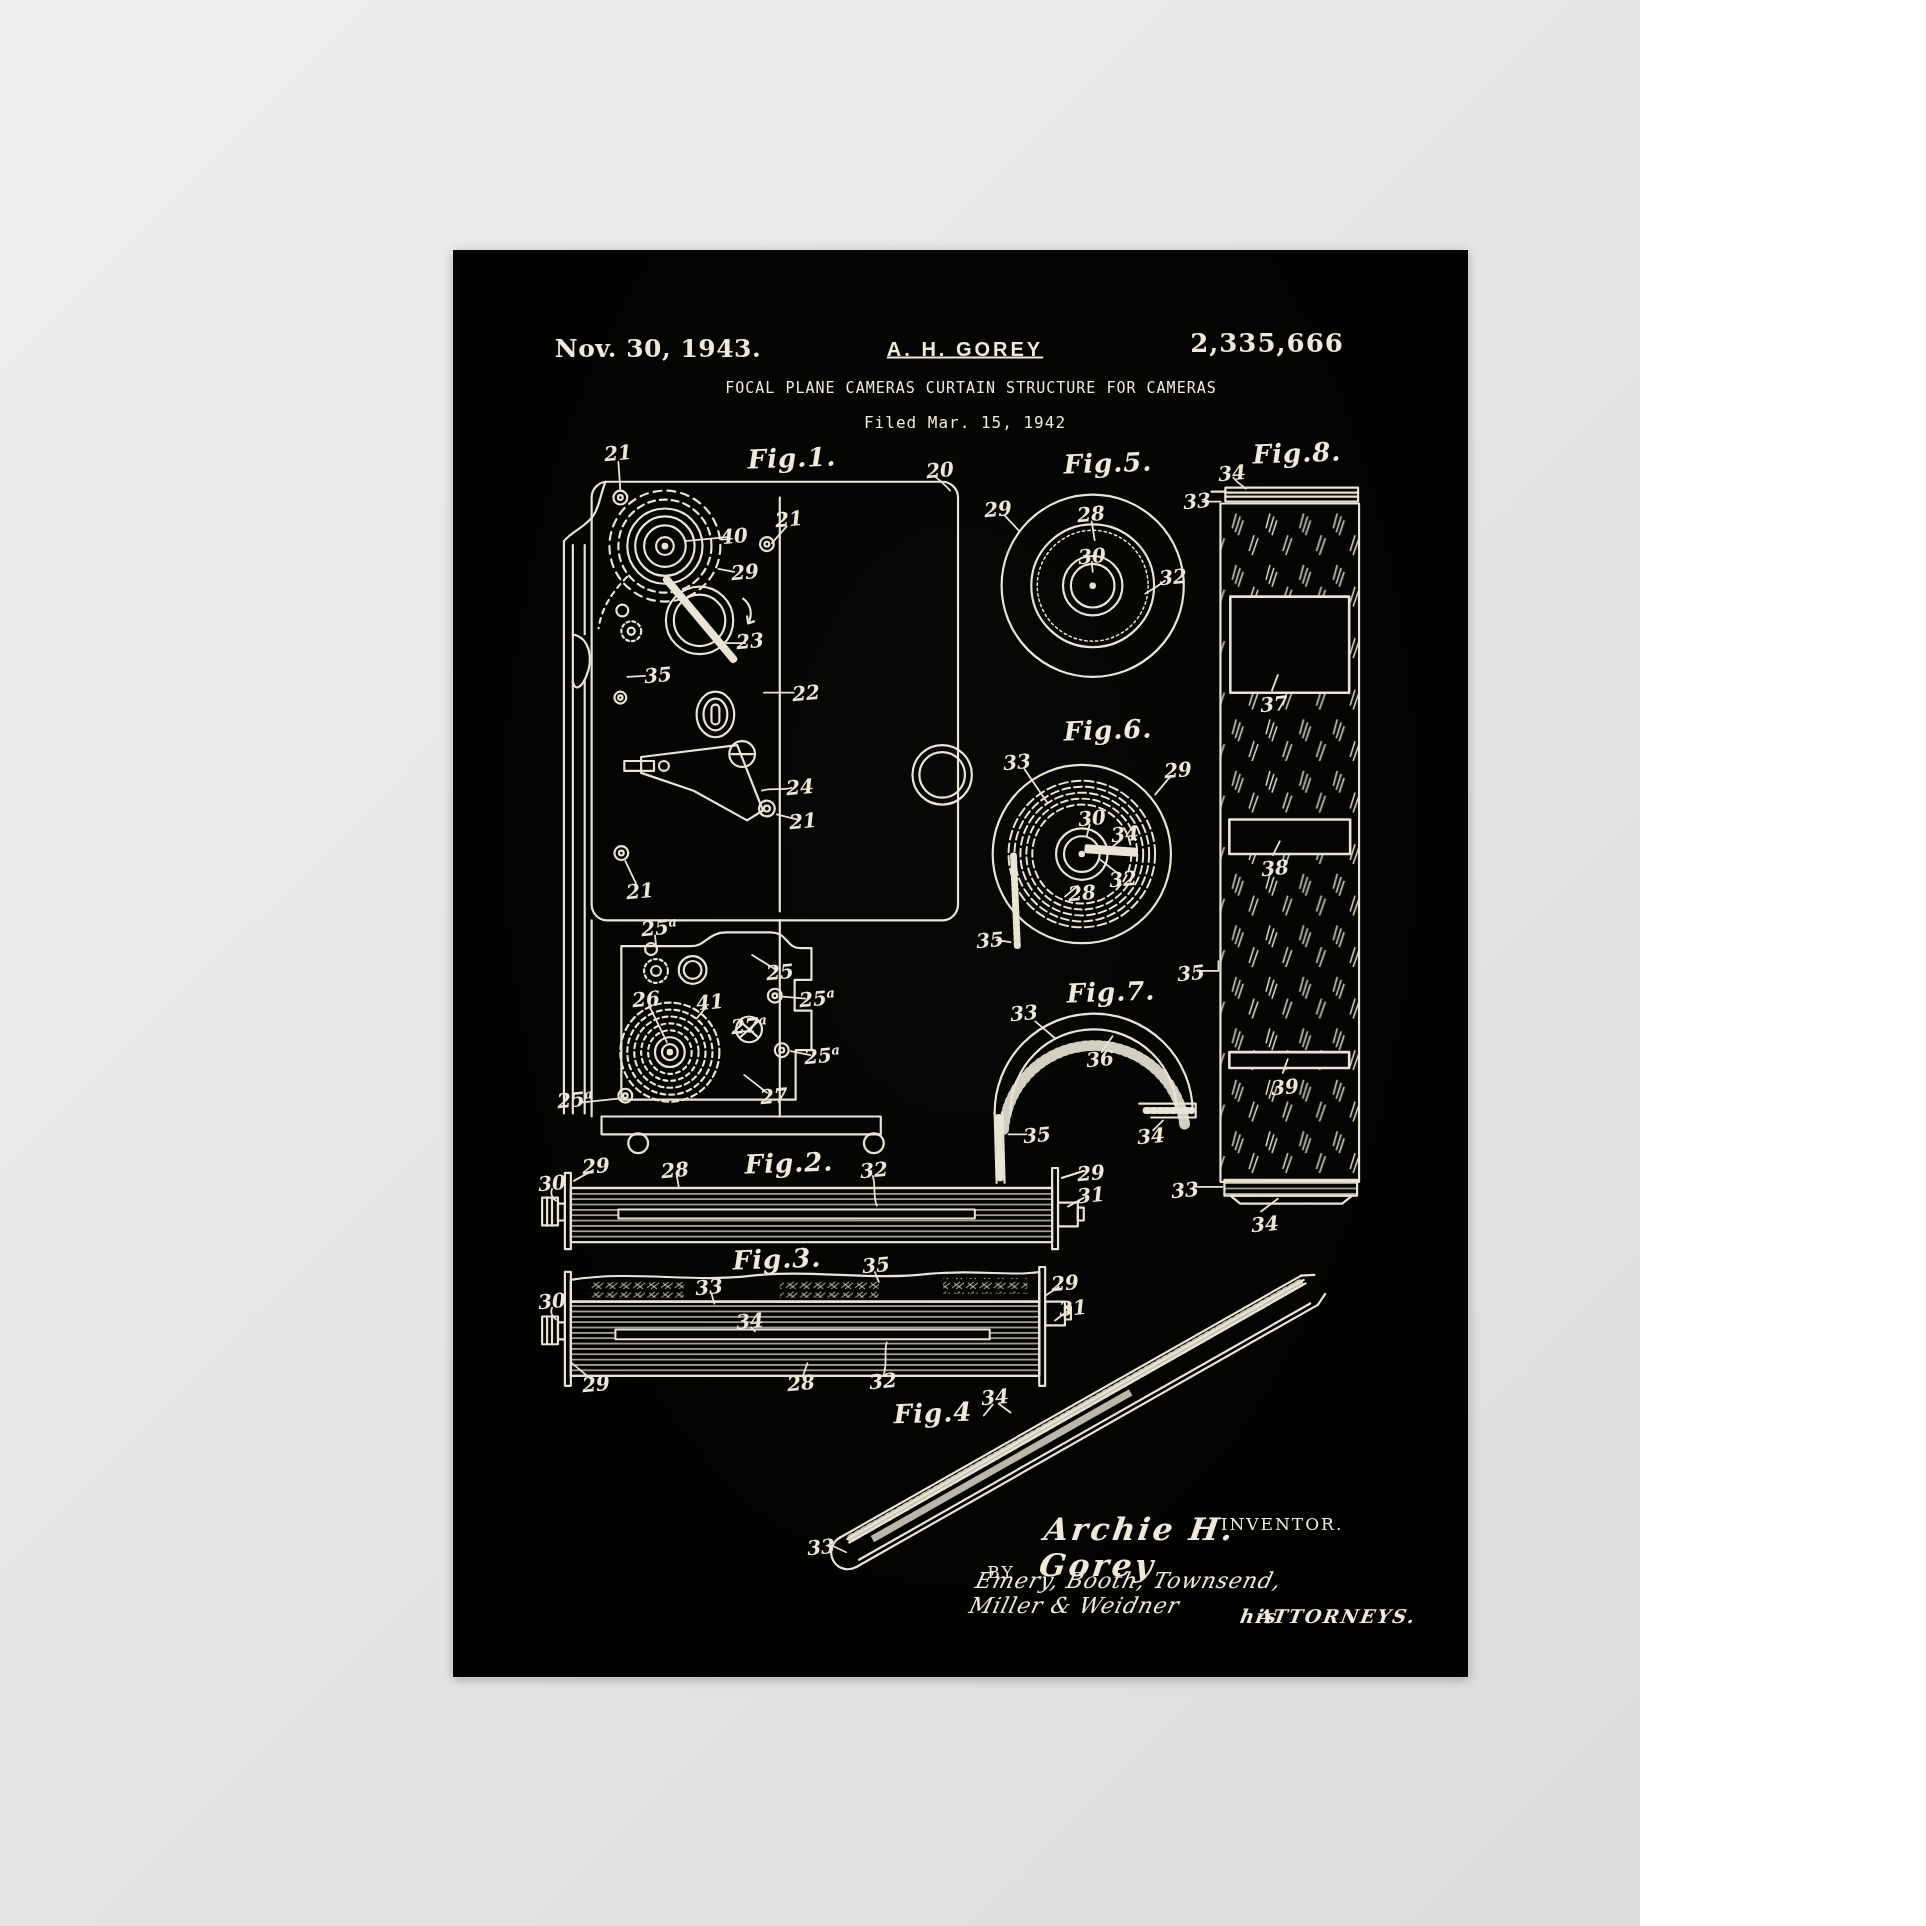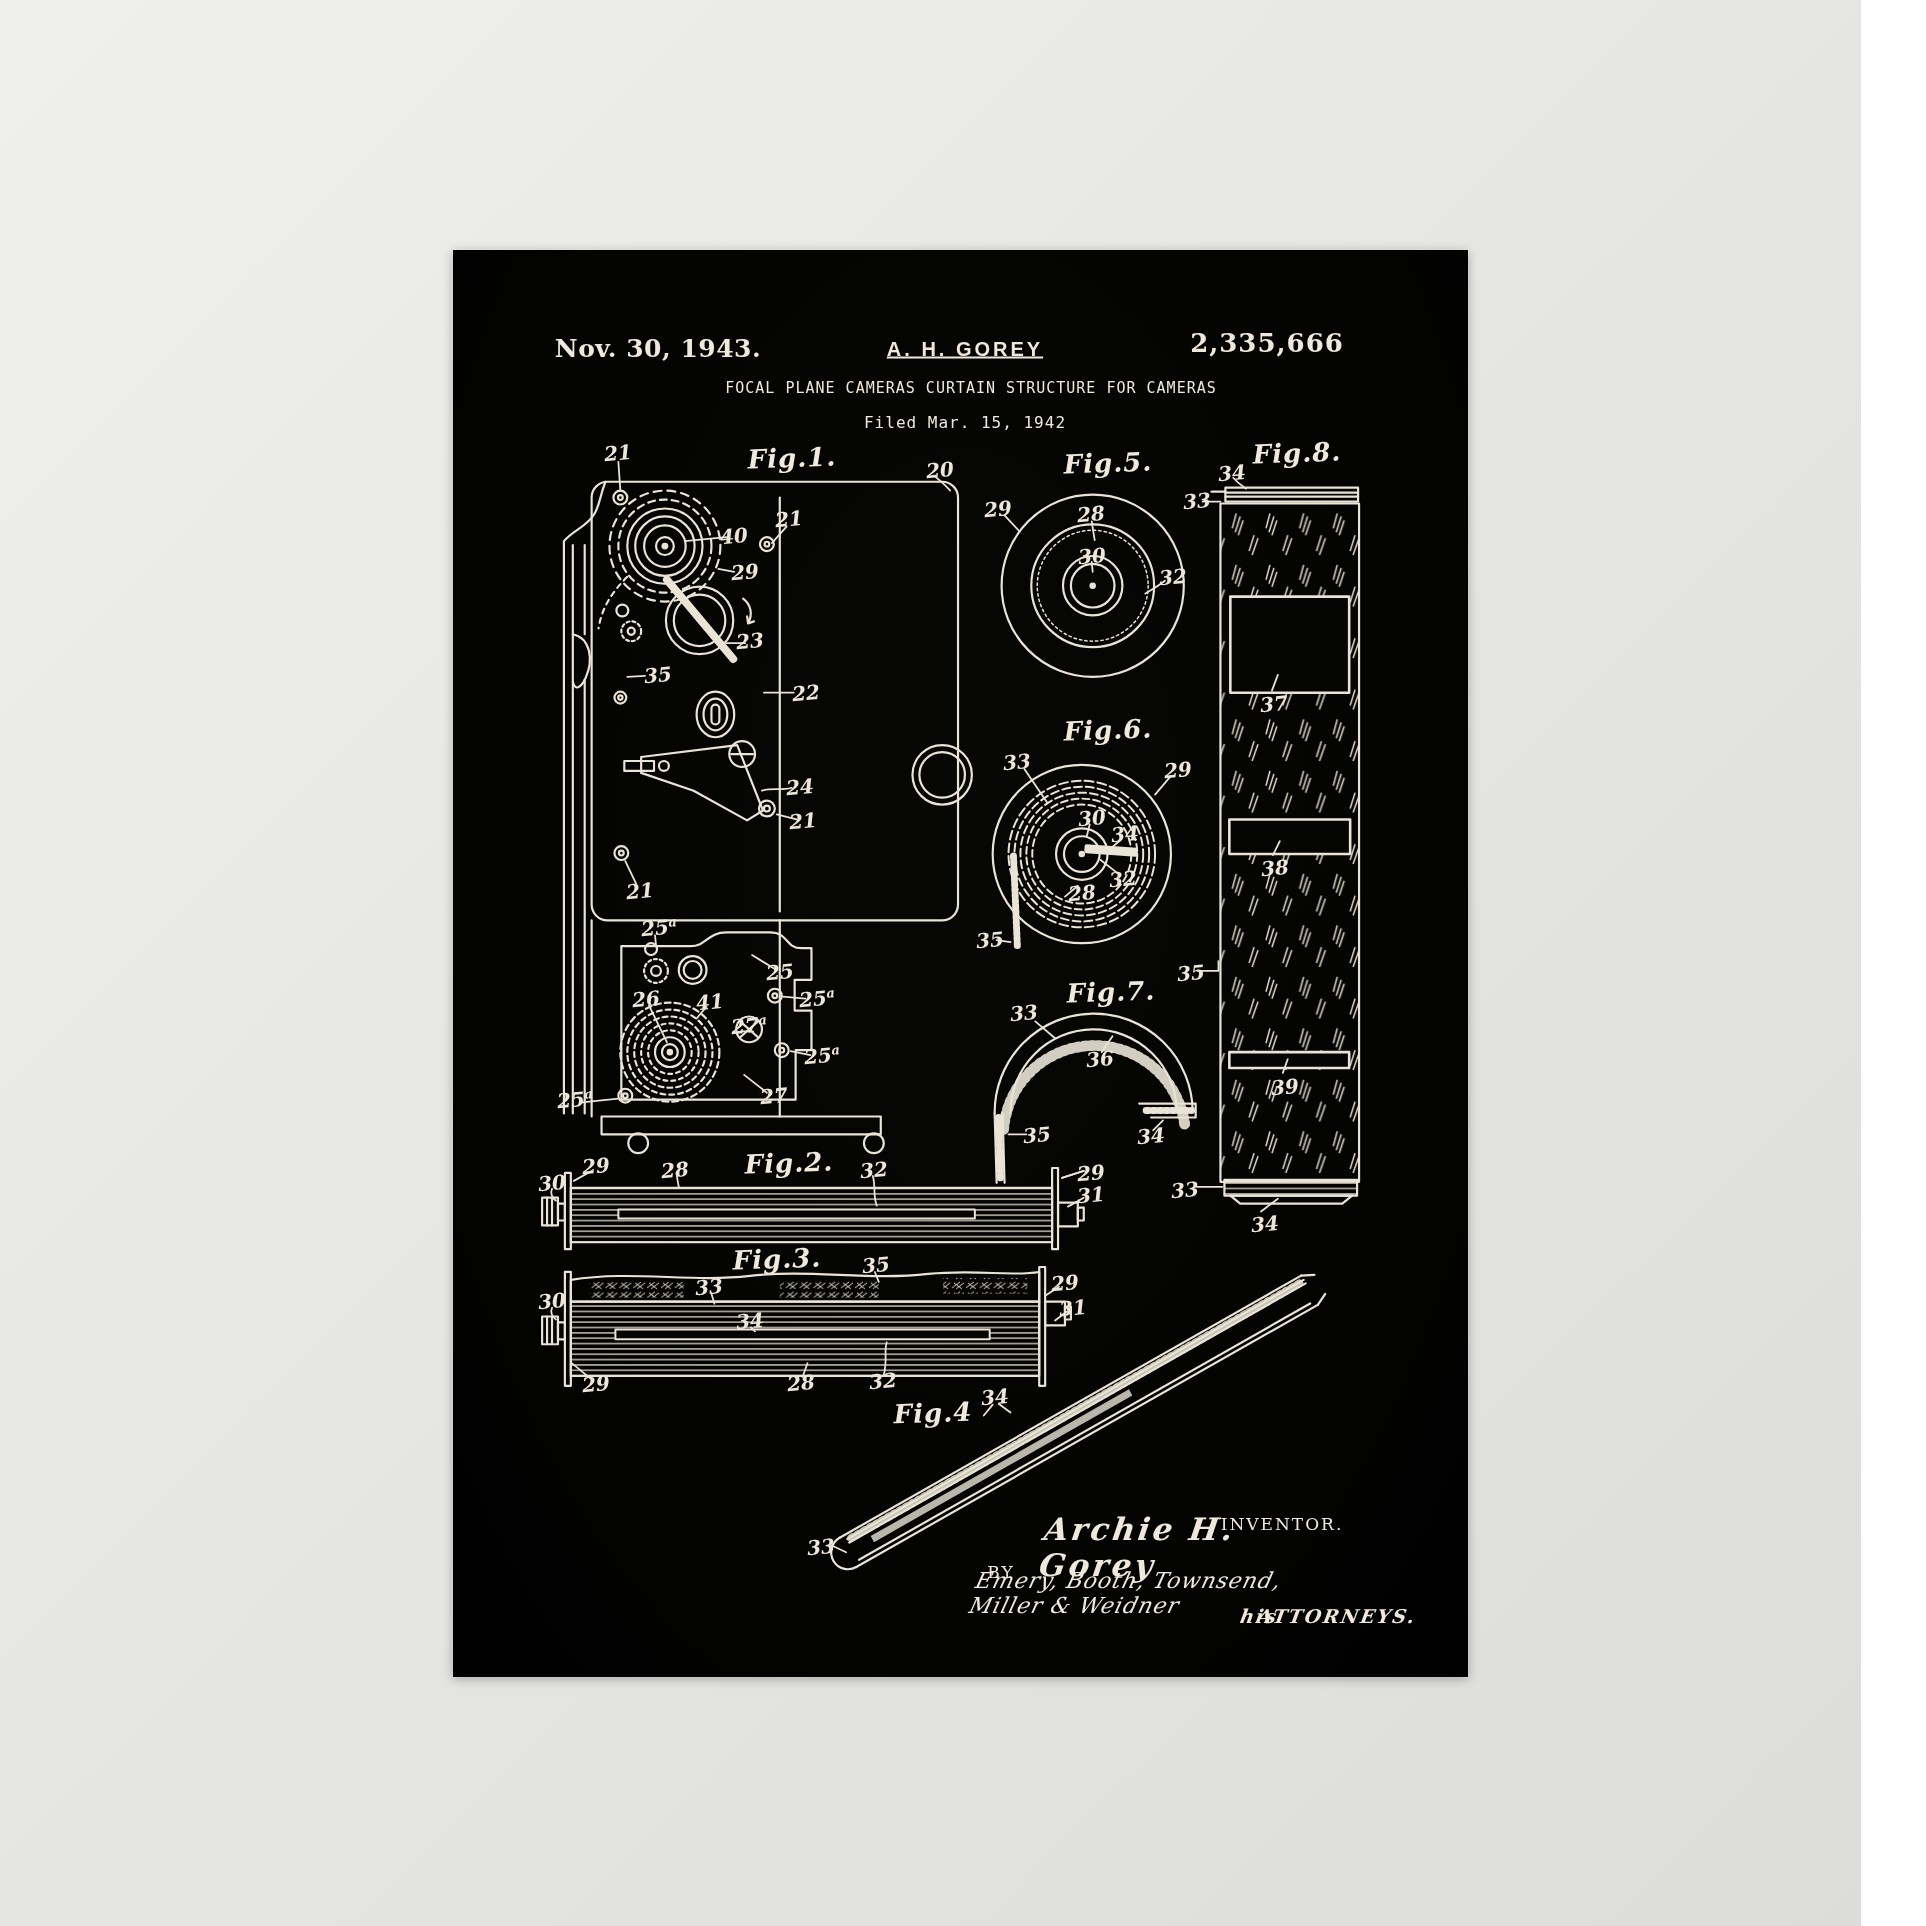--- a/index.html
+++ b/index.html
@@ -1,17 +1,17 @@
 <!DOCTYPE html>
 <html><head>
 <meta charset="utf-8">
 <style>
   html,body{margin:0;padding:0;width:1927px;height:1927px;overflow:hidden;
     font-family:"DejaVu Serif",serif;}
-  .page{position:relative;width:1861px;height:1927px;
+  .page{position:relative;width:1640px;height:1927px;
     background:linear-gradient(135deg,#efefed 0%,#e6e6e4 45%,#dcdcda 100%);}
   .poster{position:absolute;left:453px;top:250px;width:1015px;height:1427px;
     background:radial-gradient(ellipse at 50% 40%,#070706 0%,#030302 70%,#000 100%);
     box-shadow:0 2px 10px rgba(0,0,0,.28), 0 0 0 1px rgba(255,255,255,.35);}
   .poster *{position:absolute;}
   .abs-center{transform:translate(-50%,-50%);white-space:nowrap;}
   .ink{color:#eee9da;}
   .hdr-date{left:205px;top:98px;font:bold 25px "DejaVu Serif",serif;letter-spacing:0.5px;}
   .hdr-num{left:814px;top:93px;font:bold 26px "DejaVu Serif",serif;letter-spacing:1px;}
   .hdr-name{left:512px;top:99px;font:bold 20px "Liberation Sans",sans-serif;letter-spacing:3px;text-decoration:underline;}

